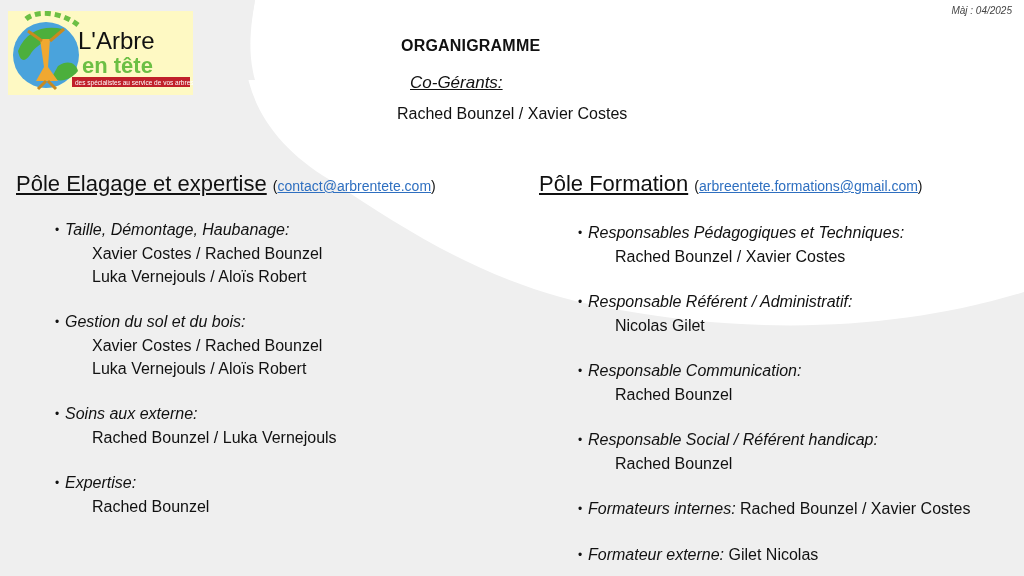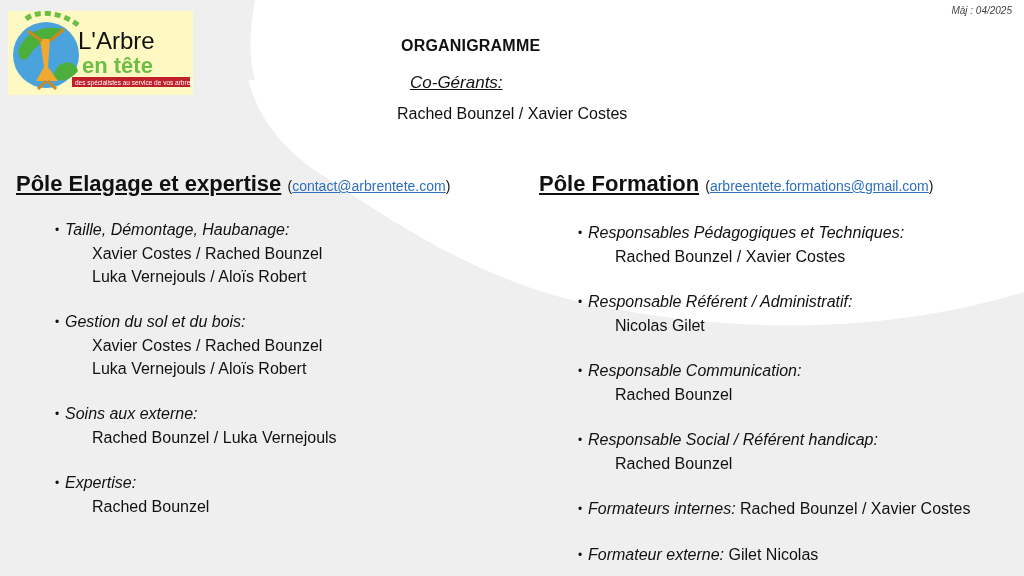--- a/index.html
+++ b/index.html
@@ -13,21 +13,21 @@
     .layer { position:absolute; z-index:1; }
     .logo {
       left:8px; top:11px; width:185px; height:84px; background:#fef9c3;
       box-sizing:border-box;
     }
     .update { right:12px; top:5px; font-size:10px; font-style:italic; color:#444; }
     .title { left:401px; top:37px; font-size:16px; font-weight:bold; letter-spacing:0.2px; }
     .cog-label { left:397px; top:73px; font-size:17px; font-style:italic; text-decoration:underline;margin-left:13px; }
     .cog-names { left:397px; top:105px; font-size:16px; }
     .pole-heading { font-size:22px; white-space:nowrap; }
-    .pole-heading .name { text-decoration:underline;font-weight:bold; }
+    .pole-heading .name { text-decoration:underline; }
     .pole-heading .email-wrap { font-size:14px; }
     .pole-heading a { color:#2e6fc0; text-decoration:underline; }
     .section { position:absolute; z-index:1; font-size:16px; line-height:23px; }
     .role { font-style:italic; white-space:nowrap; }
     .role .bullet { font-style:normal; display:inline-block; width:10px; font-size:12px; vertical-align:1px;}
     .role .inline-names { font-style:normal; }
     .person { padding-left:37px; white-space:nowrap; }
   </style>
 </head>
 <body>

